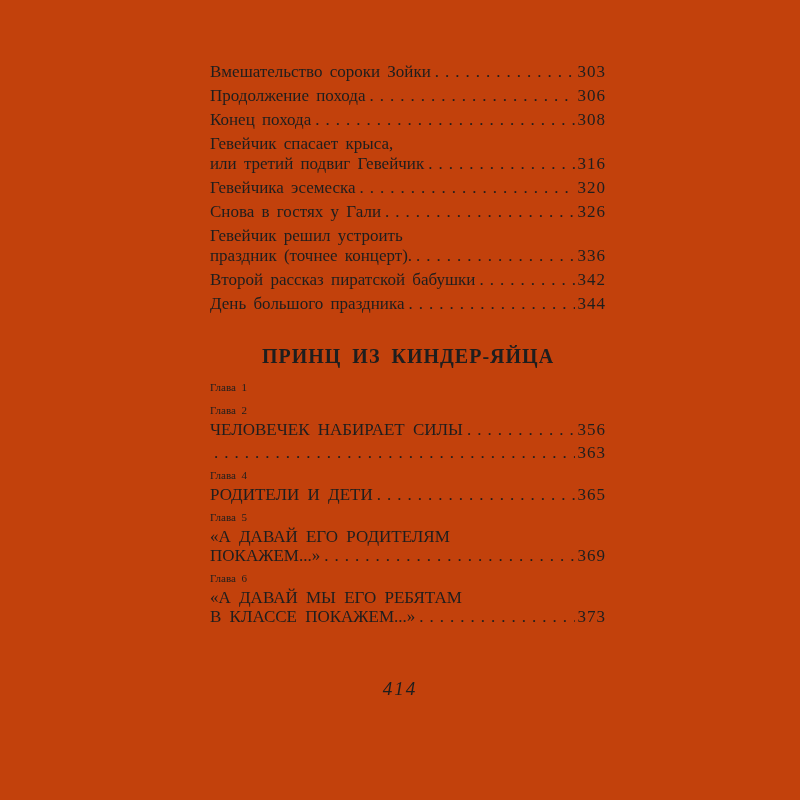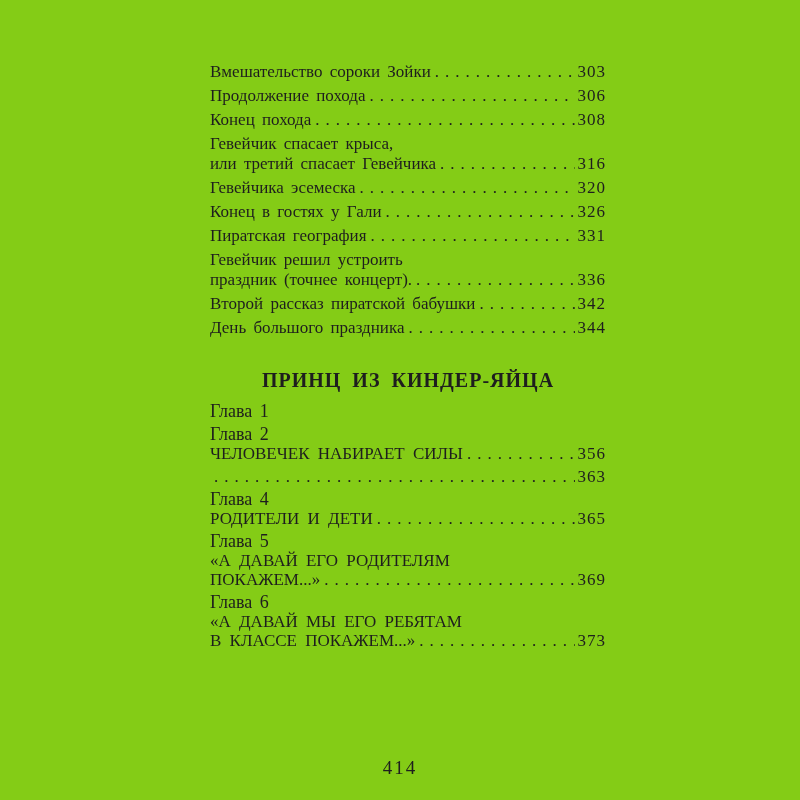--- a/index.html
+++ b/index.html
@@ -9,21 +9,21 @@
     height: 800px;
     background: #ffffff;
     overflow: hidden;
     font-family: "Liberation Serif", "DejaVu Serif", serif;
     color: #1e1e1e;
   }
   .page {
     position: relative;
     width: 800px;
     height: 800px;
-    background: #84cc16;
+    background: #c2410c;
   }
   .toc-column {
     position: absolute;
     left: 210px;
     top: 62px;
     width: 396px;
   }
   
   .entry { margin-bottom: 4px; }
   .entry .pre,
@@ -64,41 +64,42 @@
     line-height: 24px;
     font-weight: bold;
     text-align: center;
     letter-spacing: 1px;
     word-spacing: 5px;
     white-space: nowrap;
   }
   
   .chapter { margin-bottom: 4px; }
   .chapter .label {
-    font-size: 18px;
+    font-size: 11px;
     line-height: 19px;
     word-spacing: 3px;
   }
   .chapter .row,
   .chapter .pre {
     font-size: 17px;
     line-height: 19px;
     word-spacing: 4px;
     white-space: nowrap;
   }
   
   .folio {
     position: absolute;
     left: 0;
-    top: 756px;
+    top: 677px;
     width: 800px;
     text-align: center;
     font-size: 19px;
     line-height: 24px;
     letter-spacing: 2px;
+    font-style: italic;
   }
 </style>
 </head>
 <body>
 
 <div class="page">
   <div class="toc-column">
 
     <div class="entry">
       <div class="row">
@@ -117,44 +118,37 @@
     <div class="entry">
       <div class="row">
         <span class="t">Конец похода</span>
         <span class="leader"></span>
         <span class="pg">308</span>
       </div>
     </div>
     <div class="entry">
       <div class="pre">Гевейчик спасает крыса,</div>
       <div class="row">
-        <span class="t">или третий спасает Гевейчика</span>
+        <span class="t">или третий подвиг Гевейчик</span>
         <span class="leader"></span>
         <span class="pg">316</span>
       </div>
     </div>
     <div class="entry">
       <div class="row">
         <span class="t">Гевейчика эсемеска</span>
         <span class="leader"></span>
         <span class="pg">320</span>
       </div>
     </div>
     <div class="entry">
       <div class="row">
-        <span class="t">Конец в гостях у Гали</span>
+        <span class="t">Снова в гостях у Гали</span>
         <span class="leader"></span>
         <span class="pg">326</span>
-      </div>
-    </div>
-    <div class="entry">
-      <div class="row">
-        <span class="t">Пиратская география</span>
-        <span class="leader"></span>
-        <span class="pg">331</span>
       </div>
     </div>
     <div class="entry">
       <div class="pre">Гевейчик решил устроить</div>
       <div class="row">
         <span class="t">праздник (точнее концерт).</span>
         <span class="leader"></span>
         <span class="pg">336</span>
       </div>
     </div>

